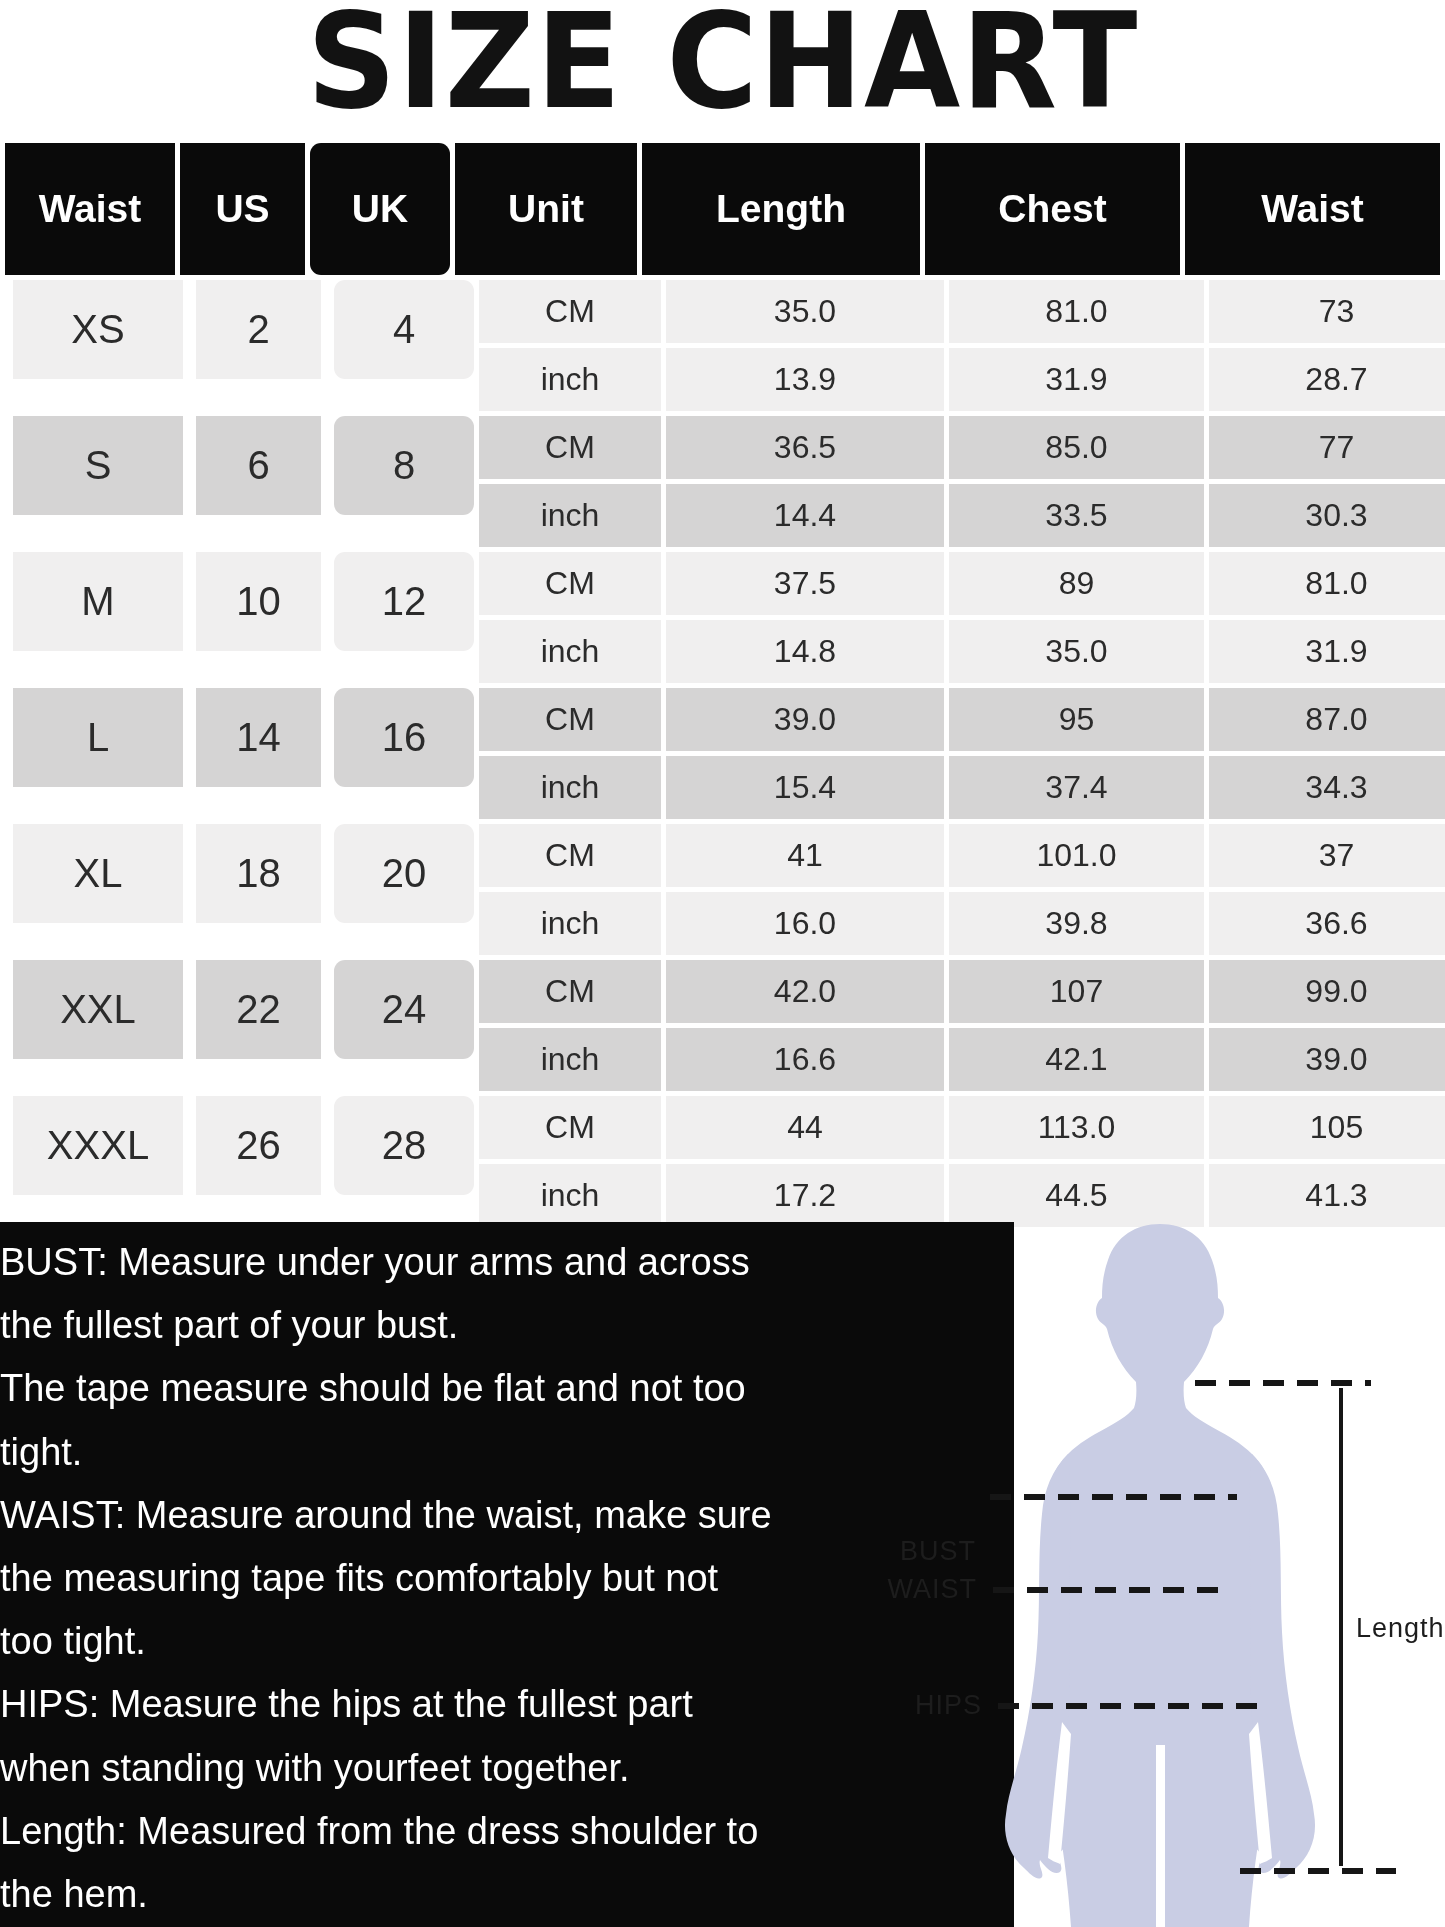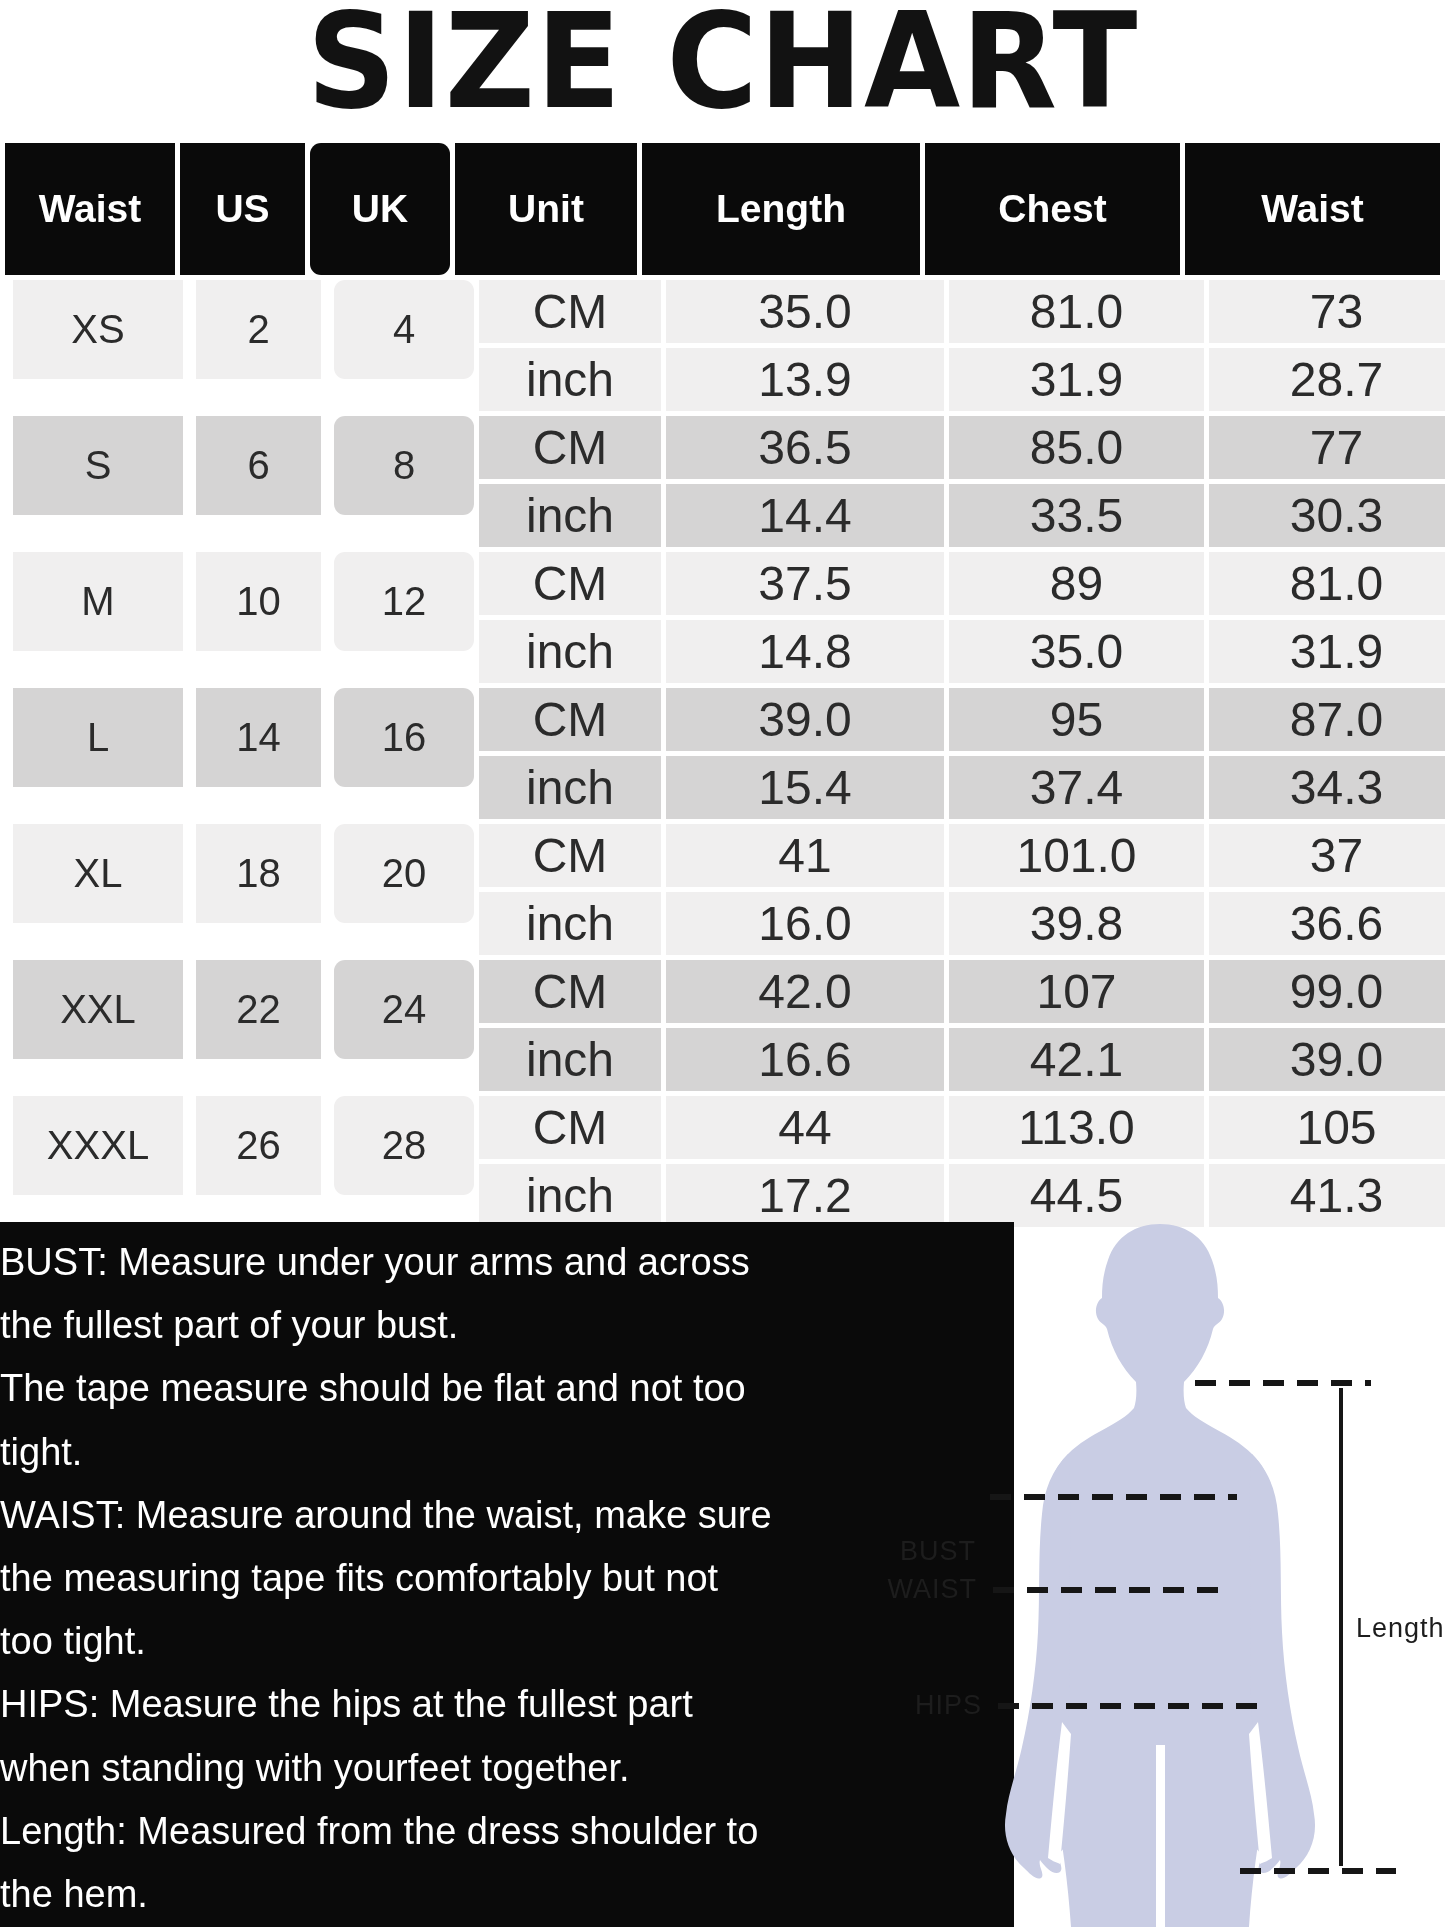--- a/index.html
+++ b/index.html
@@ -21,21 +21,21 @@
   .trow  { display:flex; gap:5px; }
   .hcell {
     background:var(--header-bg,#0a0a0a); color:#fff; font-weight:700; font-size:39px;
     height:132px; display:flex; align-items:center; justify-content:center;
   }
   .block { display:flex; gap:5px; }
   .span-cell { height:99px; display:flex; align-items:center; justify-content:center;
                font-size:40px; color:var(--table-text,#2b2b2b);margin-left:8px; }
   .block-right { display:flex; flex-direction:column; gap:5px; }
   .subrow { display:flex; gap:5px; height:63px; }
-  .dcell { display:flex; align-items:center; justify-content:center; font-size:48px;
+  .dcell { display:flex; align-items:center; justify-content:center; font-size:32px;
            color:var(--table-text,#2b2b2b); }
   .light > .span-cell, .light .dcell { background:var(--row-light,#f0efef); }
   .dark  > .span-cell, .dark  .dcell { background:var(--row-dark,#d5d4d4); }
 
   .c-size  { width:170px; }
   .c-us    { width:125px; }
   .c-uk    { width:140px;border-radius:11px; }
   .c-unit  { width:182px; }
   .c-len   { width:278px; }
   .c-chest { width:255px; }

